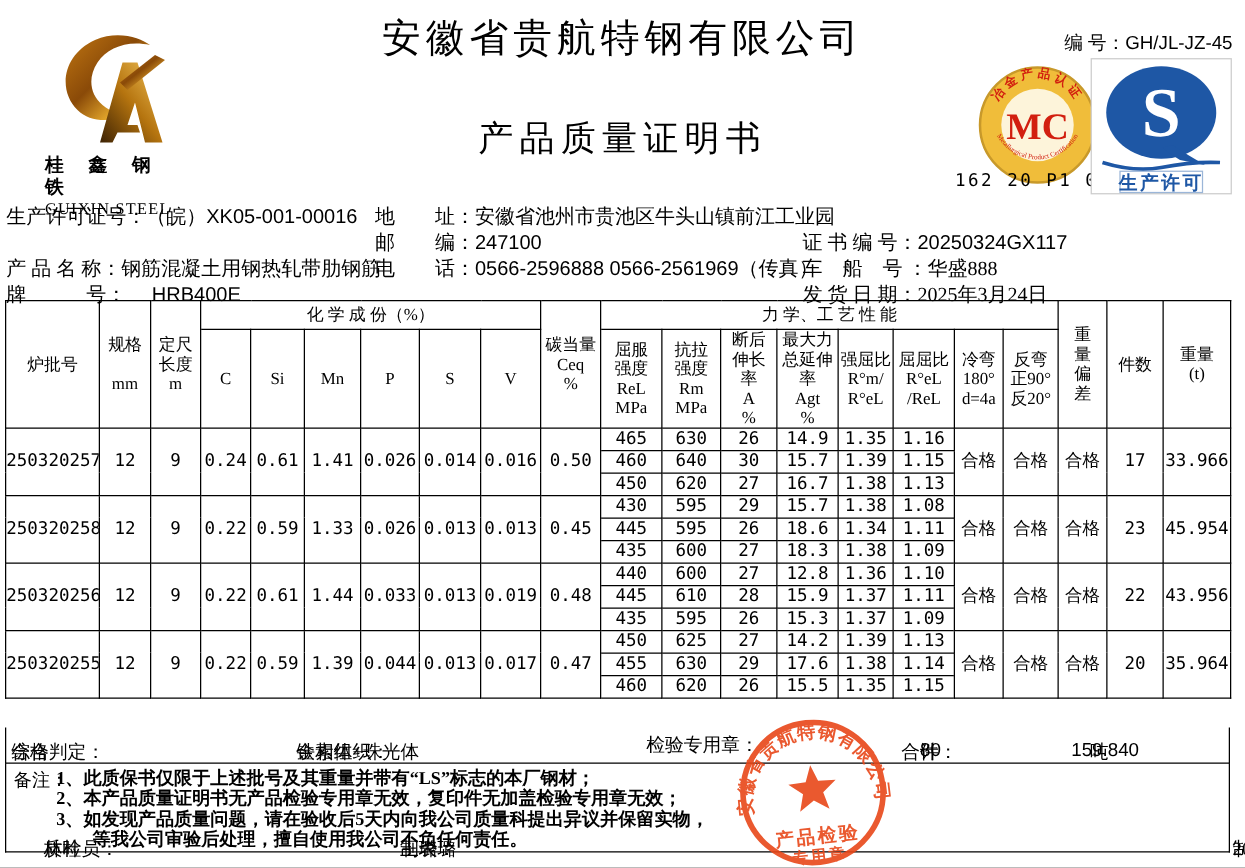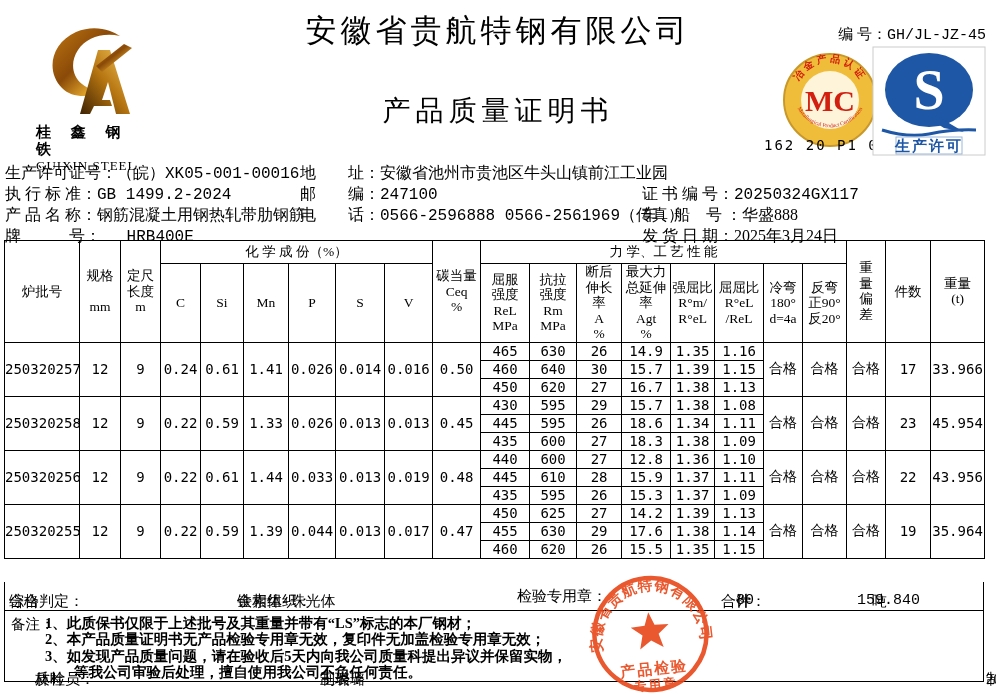--- a/index.html
+++ b/index.html
@@ -1,18 +1,18 @@
 <!DOCTYPE html>
 <html><head>
 <meta charset="utf-8">
 <style>
   html,body{margin:0;padding:0;background:#888;}
   #page{position:relative;width:996px;height:694px;background:#fff;overflow:hidden;
         font-family:"Liberation Serif","DejaVu Serif",serif;color:#000;}
-  .mono{font-family:Liberation Mono, monospace;}
+  .mono{font-family:Liberation Sans, sans-serif;}
   .pre{white-space:pre-line;}
   
   .company-title{position:absolute;left:0;right:0;top:10px;text-align:center;
                  font-size:31px;letter-spacing:4px;font-weight:400;}
   .doc-title{position:absolute;left:0;right:0;top:92px;text-align:center;
              font-size:28px;letter-spacing:5px;}
   .doc-no{position:absolute;top:25px;right:10px;font-size:15px;}
   .logo-box{position:absolute;left:36px;top:26px;width:120px;text-align:left;}
   .logo-cn{font-size:15px;font-weight:bold;letter-spacing:8px;line-height:17px;}
   .logo-en{font-size:13px;letter-spacing:1px;font-family:Liberation Serif, serif;}
@@ -99,21 +99,20 @@
       <ellipse cx="57" cy="44" rx="44" ry="37" fill="#1e57a5"></ellipse>
       <text x="57" y="63" text-anchor="middle" font-size="56" font-weight="bold" fill="#fff" font-family="Liberation Serif,serif">S</text>
       <path d="M 66 70 Q 78 78 92 86 L 72 82 Q 62 76 58 72 Z" fill="#1e57a5"></path>
       <path d="M 10 84 Q 36 92 57 88 Q 82 83 104 84" stroke="#1e57a5" stroke-width="3" fill="none"></path>
       <rect x="24" y="91" width="66" height="17" fill="none" stroke="#9bb6d8"></rect>
       <text x="57" y="105" text-anchor="middle" font-size="15" font-weight="bold" fill="#1e57a5" letter-spacing="2">生产许可</text>
     </svg>
   </div>
 
   <div class="info-line" style="left:5px;top:163px"><span>生产许可证号：</span><span class="mono">（皖）XK05-001-00016</span></div>
-  <div class="info-line" style="left:5px;top:184px"><span>执 行 标 准：</span><span class="mono">GB 1499.2-2024</span></div>
   <div class="info-line" style="left:5px;top:205px"><span>产 品 名 称：</span><span>钢筋混凝土用钢热轧带肋钢筋</span></div>
   <div class="info-line" style="left:5px;top:226px"><span>牌　　　号：</span><span class="mono">　 HRB400E</span></div>
 
   <div class="info-line" style="left:300px;top:163px"><span>地　　址：</span><span>安徽省池州市贵池区牛头山镇前江工业园</span></div>
   <div class="info-line" style="left:300px;top:184px"><span>邮　　编：</span><span class="mono">247100</span></div>
   <div class="info-line" style="left:300px;top:205px"><span>电　　话：</span><span class="mono">0566-2596888  0566-2561969（传真）</span></div>
 
   <div class="info-line" style="left:642px;top:184px"><span>证 书 编 号：</span><span class="mono">20250324GX117</span></div>
   <div class="info-line" style="left:642px;top:205px"><span>车　船　号 ：</span><span>华盛888</span></div>
   <div class="info-line" style="left:642px;top:226px"><span>发 货 日 期：</span><span>2025年3月24日</span></div>
@@ -335,21 +334,21 @@
             <td rowspan="3" class="num">0.47</td>
             <td class="num">450</td>
             <td class="num">625</td>
             <td class="num">27</td>
             <td class="num">14.2</td>
             <td class="num">1.39</td>
             <td class="num">1.13</td>
             <td rowspan="3" class="num">合格</td>
             <td rowspan="3" class="num">合格</td>
             <td rowspan="3" class="num">合格</td>
-            <td rowspan="3" class="num">19</td>
+            <td rowspan="3" class="num">20</td>
             <td rowspan="3" class="num">35.964</td>
           </tr>
           <tr class="sub">
             <td class="num">455</td>
             <td class="num">630</td>
             <td class="num">29</td>
             <td class="num">17.6</td>
             <td class="num">1.38</td>
             <td class="num">1.14</td>
           </tr>

